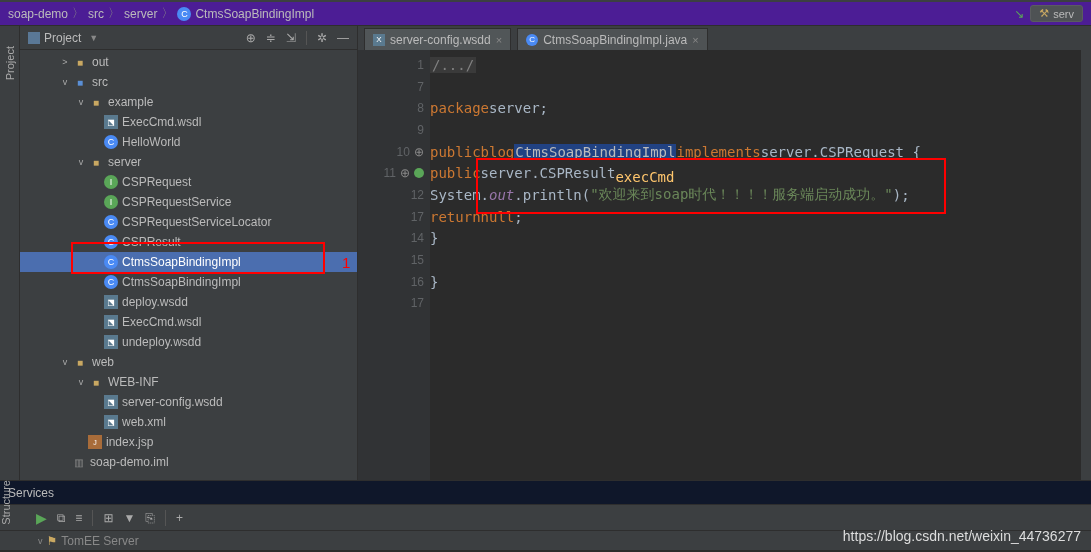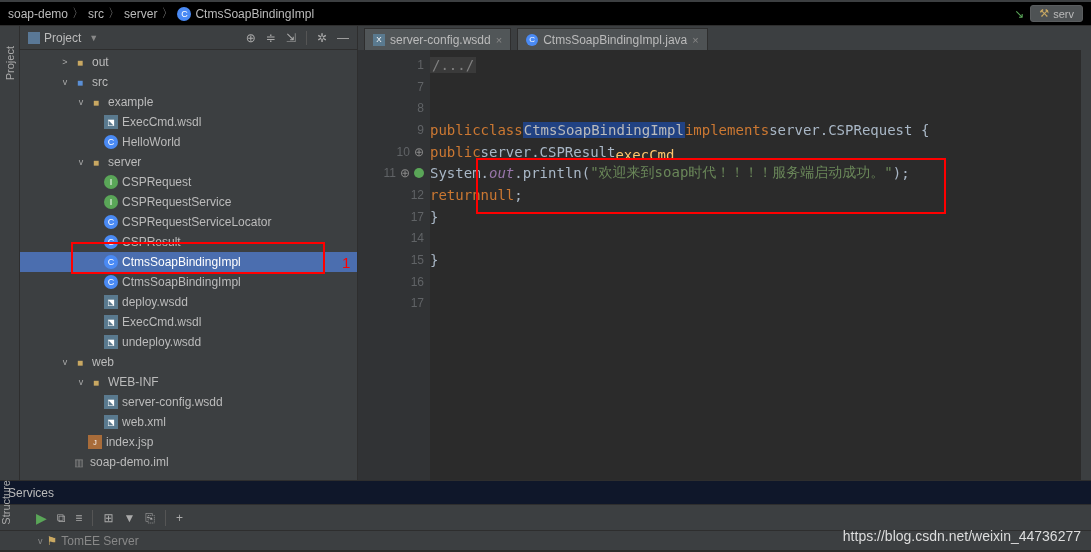--- a/index.html
+++ b/index.html
@@ -1,18 +1,18 @@
 <!DOCTYPE html>
 <html><head>
 <meta charset="utf-8">
 <style>
 * { margin: 0; padding: 0; box-sizing: border-box; }
 body { width: 1091px; height: 552px; background: #2b2b2b; font-family: "Segoe UI", Arial, sans-serif; font-size: 12px; color: #bbbbbb; overflow: hidden; position: relative; }
 .topbar-line { height: 2px; background: #3c3f41; }
-.breadcrumb { display: flex; align-items: center; height: 24px; background: #000000; border-bottom: 1px solid #2e2e2e; padding: 0 8px; }
+.breadcrumb { display: flex; align-items: center; height: 24px; background: #4c1d95; border-bottom: 1px solid #2e2e2e; padding: 0 8px; }
 .breadcrumb .bc { color: #bbbbbb; }
 .breadcrumb .chev { color: #888; margin: 0 4px; }
 .breadcrumb .icon-c { width: 14px; height: 14px; border-radius: 50%; background: #4a8af4; color: #fff; font-size: 9px; display: inline-flex; align-items: center; justify-content: center; margin-right: 4px; }
 .breadcrumb-right { margin-left: auto; display: flex; gap: 6px; align-items: center; }
 .btn-run { background: #4e5254; border: 1px solid #5a5d5f; border-radius: 3px; padding: 1px 8px; display: flex; align-items: center; gap: 4px; font-size: 11px; color: #bbb; }
 .btn-run .hammer { color: #c9a862; }
 
 .main-area { display: flex; height: 454px; }
 .left-rail { width: 20px; background: #3c3f41; border-right: 1px solid #2e2e2e; display: flex; flex-direction: column; align-items: center; }
 .left-rail .label { writing-mode: vertical-rl; transform: rotate(180deg); font-size: 11px; color: #aaa; margin-top: 20px; }
@@ -283,22 +283,23 @@
             <span>16</span>
           </div>
           <div class="gutter-row">
             <span>17</span>
           </div>
         </div>
       <div class="code" id="code">
         <div class="red-box-2"></div>
       <div class="code-row"><span class="cmt">/.../</span></div>
           <div class="code-row"></div>
+          <div class="code-row"><span class="kw">package</span> <span class="id">server;</span></div>
           <div class="code-row"></div>
-          <div class="code-row"><span class="kw">public</span> <span class="kw">class</span> <span class="cls-h">CtmsSoapBindingImpl</span> <span class="kw">implements</span> <span class="id">server.CSPRequest {</span></div>
+          <div class="code-row"><span class="kw">public</span> <span class="kw">blog</span> <span class="cls-h">CtmsSoapBindingImpl</span> <span class="kw">implements</span> <span class="id">server.CSPRequest {</span></div>
           <div class="code-row">    <span class="kw">public</span> <span class="id">server.CSPResult</span> <span class="fn">execCmd</span></div>
           <div class="code-row">        <span class="id">System.</span><span class="fld">out</span><span class="id">.println(</span><span class="str">"欢迎来到soap时代！！！！服务端启动成功。"</span><span class="id">);</span></div>
           <div class="code-row">        <span class="kw">return</span> <span class="kw">null</span><span class="id">;</span></div>
           <div class="code-row">    <span class="id">}</span></div>
           <div class="code-row"></div>
           <div class="code-row"><span class="id">}</span></div>
           <div class="code-row"></div>
         </div>
     </div>
   </div>

